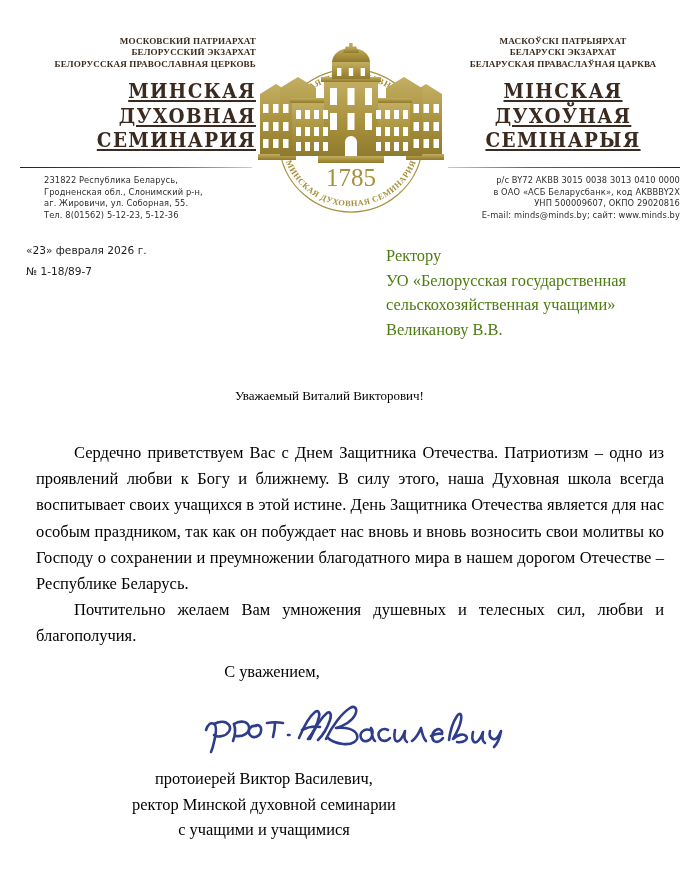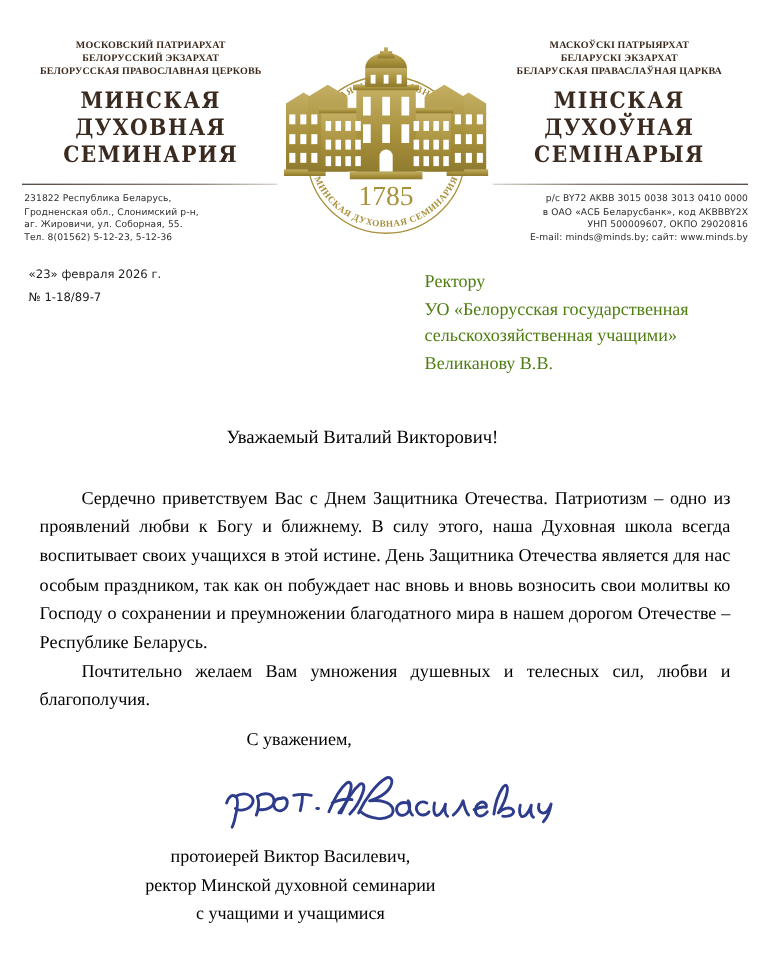--- a/index.html
+++ b/index.html
@@ -32,21 +32,21 @@
     width: 700px;
     height: 232px;
   }
 
   .lh-col {
     position: absolute;
     top: 36px;
     width: 238px;
     text-align: center;
   }
-  .lh-col.left  { left: 18px; }
+  .lh-col.left  { left: 18px; text-align: right; }
   .lh-col.right { left: 444px; }
 
   .lh-eparchy {
     font-family: "Liberation Serif", serif;
     font-weight: bold;
     color: #3b2a1e;
     font-size: 9.1px;
     letter-spacing: 0.15px;
     line-height: 11.4px;
     text-transform: uppercase;
@@ -57,21 +57,21 @@
     margin-top: 9px;
     font-family: "DejaVu Serif", serif;
     font-weight: bold;
     color: #3a2a20;
     font-size: 20.5px;
     line-height: 24.5px;
     letter-spacing: 1.4px;
     text-transform: uppercase;
     font-stretch: condensed;
   }
-  .lh-title div { white-space: nowrap; }
+  .lh-title div { white-space: nowrap; text-decoration: underline; }
 
   .lh-rule {
     position: absolute;
     height: 1px;
     top: 167px;
     background: linear-gradient(to right, #2b2119, #6b6055 65%, #cfc9c1);
   }
   .lh-rule.left  { left: 20px;  width: 232px; }
   .lh-rule.right { left: 448px; width: 232px;
                    background: linear-gradient(to left, #2b2119, #6b6055 65%, #cfc9c1); }
@@ -80,21 +80,21 @@
     position: absolute;
     top: 175px;
     font-family: "DejaVu Sans", sans-serif;
     font-size: 8.3px;
     line-height: 11.6px;
     color: #2e2e2e;
     letter-spacing: 0.1px;
   }
   .lh-contact.left  { left: 22px;  width: 236px; text-align: left; }
   .lh-contact.right { left: 424px; width: 256px; text-align: right; }
-  .lh-contact div { white-space: nowrap; }
+  .lh-contact div { white-space: nowrap; margin-left: 22px; }
 
   
   .emblem {
     position: absolute;
     left: 258px;
     top: 28px;
     width: 186px;
     height: 190px;
   }
   .emblem svg { display: block; width: 186px; height: 190px; }
@@ -125,21 +125,21 @@
   .addressee div { white-space: nowrap; }
 
   
   .salutation {
     position: absolute;
     left: 0;
     top: 388px;
     width: 700px;
     text-align: center;
     font-family: "Liberation Serif", serif;
-    font-size: 17px;
+    font-size: 13px;
     color: #000;
     padding-right: 41px;
     box-sizing: border-box;
   }
 
   
   .body-text {
     position: absolute;
     left: 36px;
     top: 440px;

